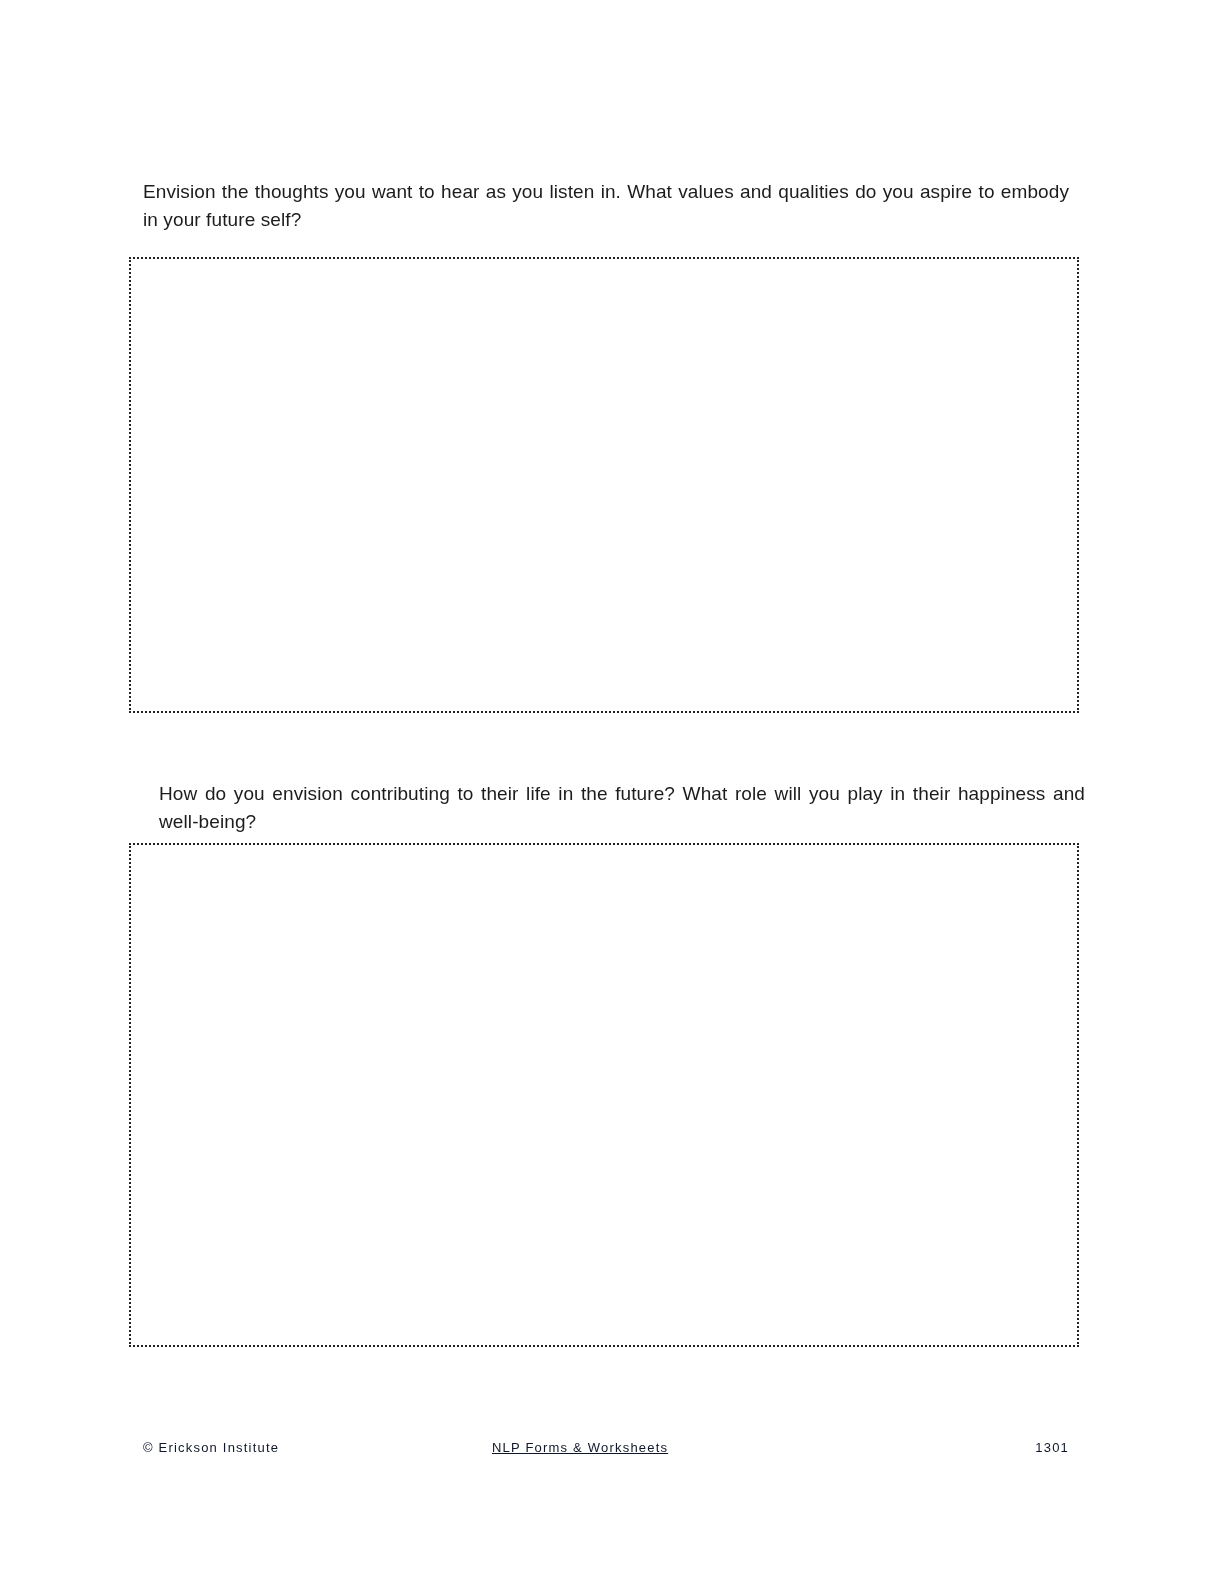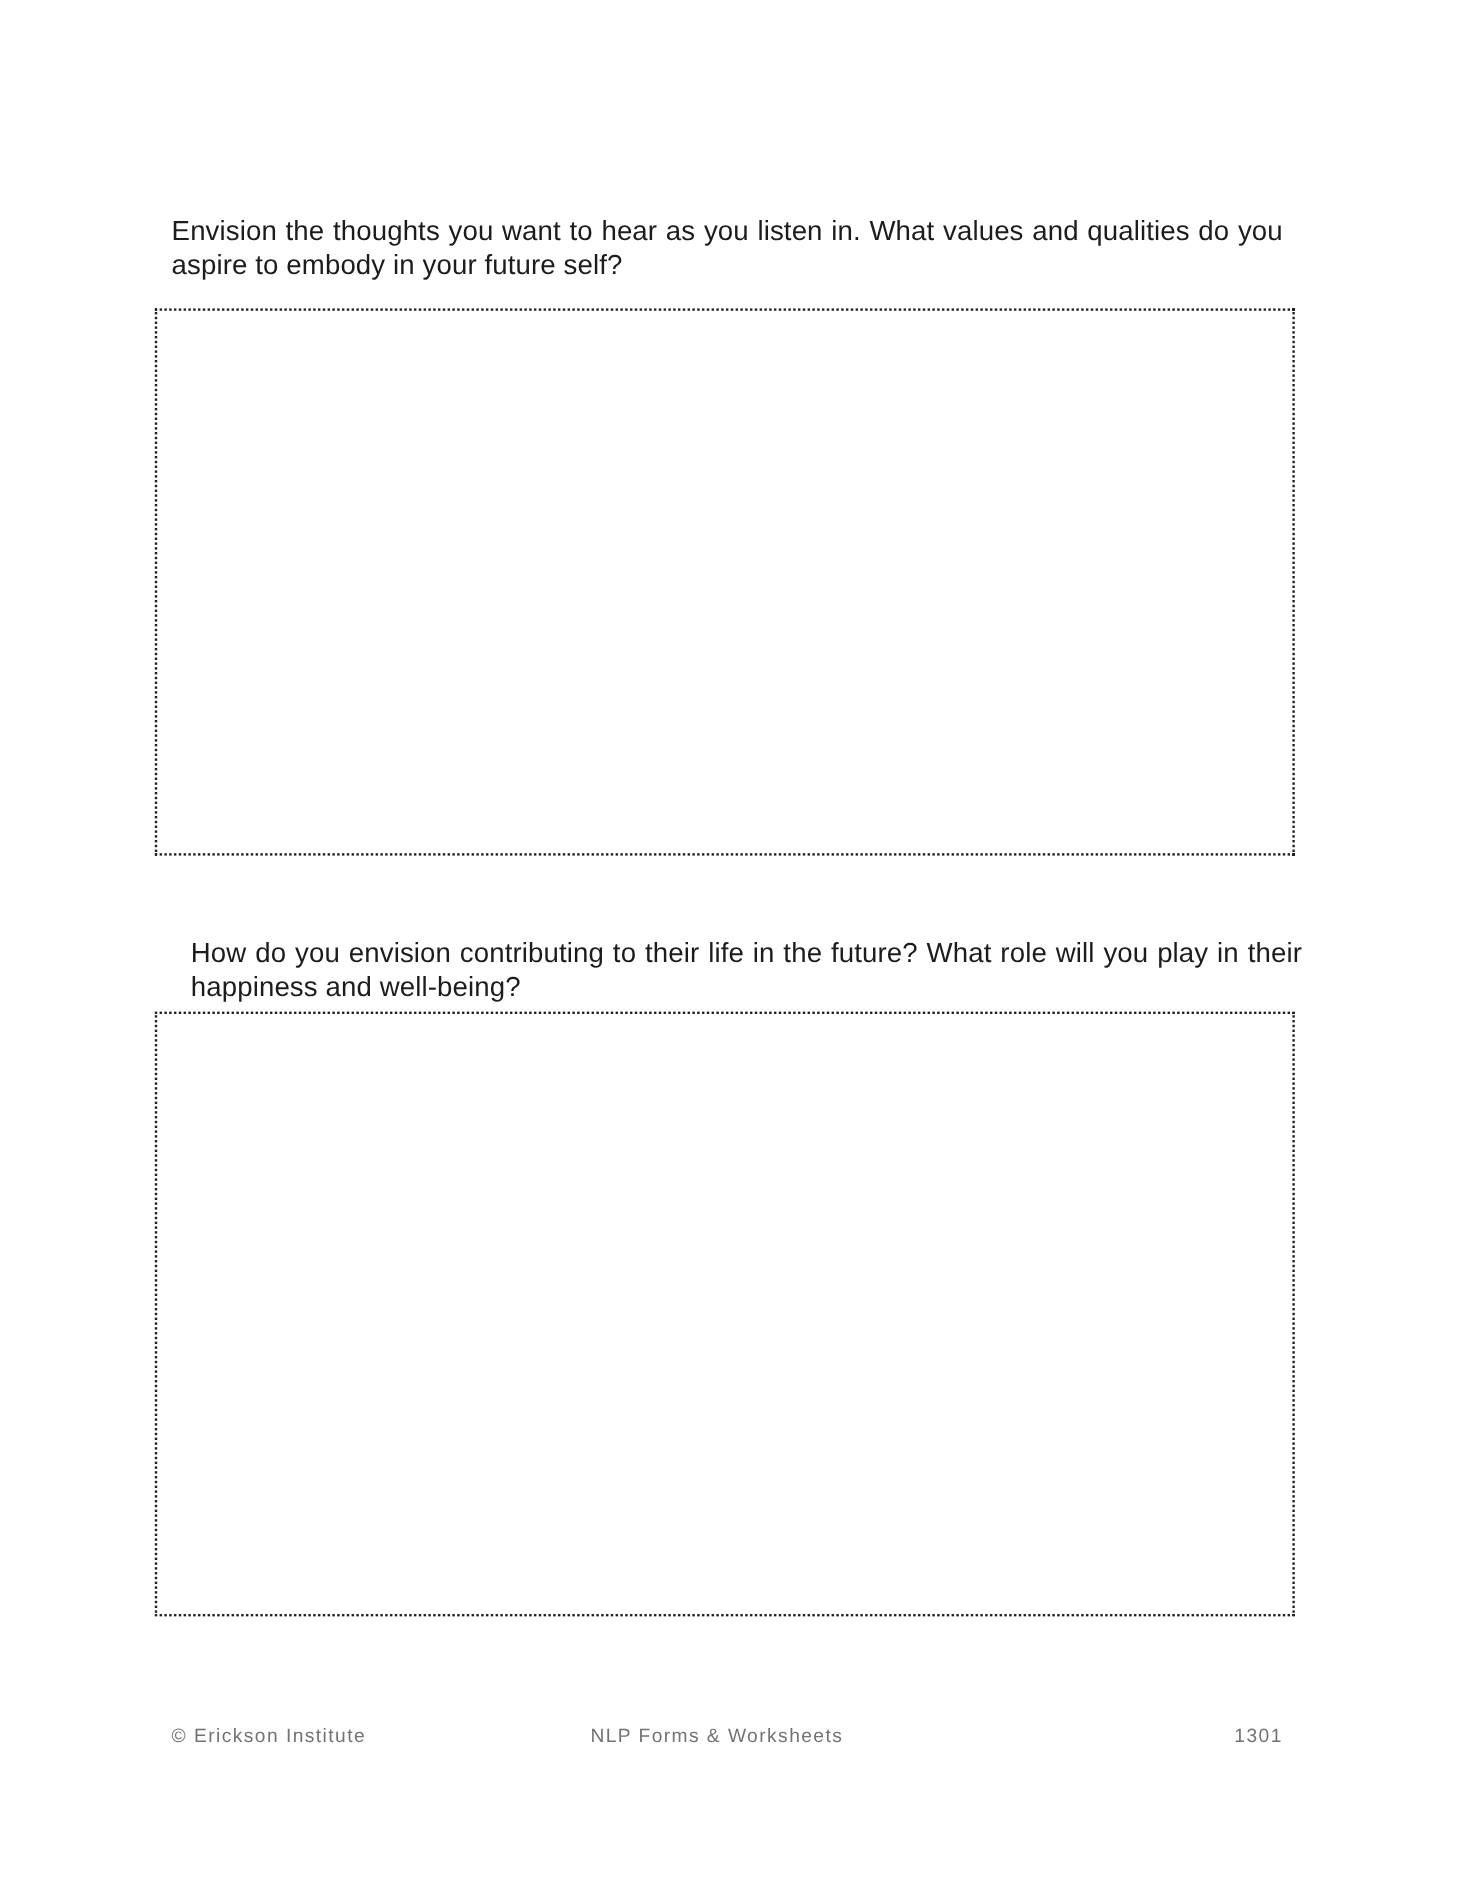--- a/index.html
+++ b/index.html
@@ -12,56 +12,56 @@
       height: 1584px;
       position: relative;
       overflow: hidden;
       font-family: "Liberation Sans", "DejaVu Sans", sans-serif;
       color: #1a1a1a;
     }
     .prompt {
       position: absolute;
       left: 143px;
       width: 926px;
-      font-size: 23px;
+      font-size: 19px;
       line-height: 28px;
       text-align: justify;
       text-align-last: left;
       color: #1c1c1c;
       letter-spacing: 0.1px;
     }
     .answer-box {
       position: absolute;
       left: 129px;
       width: 950px;
       border: 2px dotted #222222;
       box-sizing: border-box;
       background: transparent;
     }
     .footer-text {
       position: absolute;
       top: 1436px;
-      font-size: 16px;
+      font-size: 13px;
       line-height: 24px;
-      color: #737373;
+      color: #0f172a;
       letter-spacing: 1.2px;
     }
   </style>
 </head>
 <body>
 
 <div>
 
   <p class="prompt" style="top:178px; margin:0;">Envision the thoughts you want to hear as you listen in. What values and qualities do you aspire to embody in your future self?</p>
 
   <div class="answer-box" style="top:257px; height:456px;"></div>
 
   <p class="prompt" style="top:764px; margin:16px;">How do you envision contributing to their life in the future? What role will you play in their happiness and well-being?</p>
 
   <div class="answer-box" style="top:843px; height:504px;"></div>
 
   <div class="footer-text" style="left:143px;">© Erickson Institute</div>
 
-  <div class="footer-text" style="left:492px;">NLP Forms &amp; Worksheets</div>
+  <div class="footer-text" style="left:492px;text-decoration:underline;">NLP Forms &amp; Worksheets</div>
 
   <div class="footer-text" style="right:155px; text-align:center;">1301</div>
 
 </div>
 
 </body></html>

